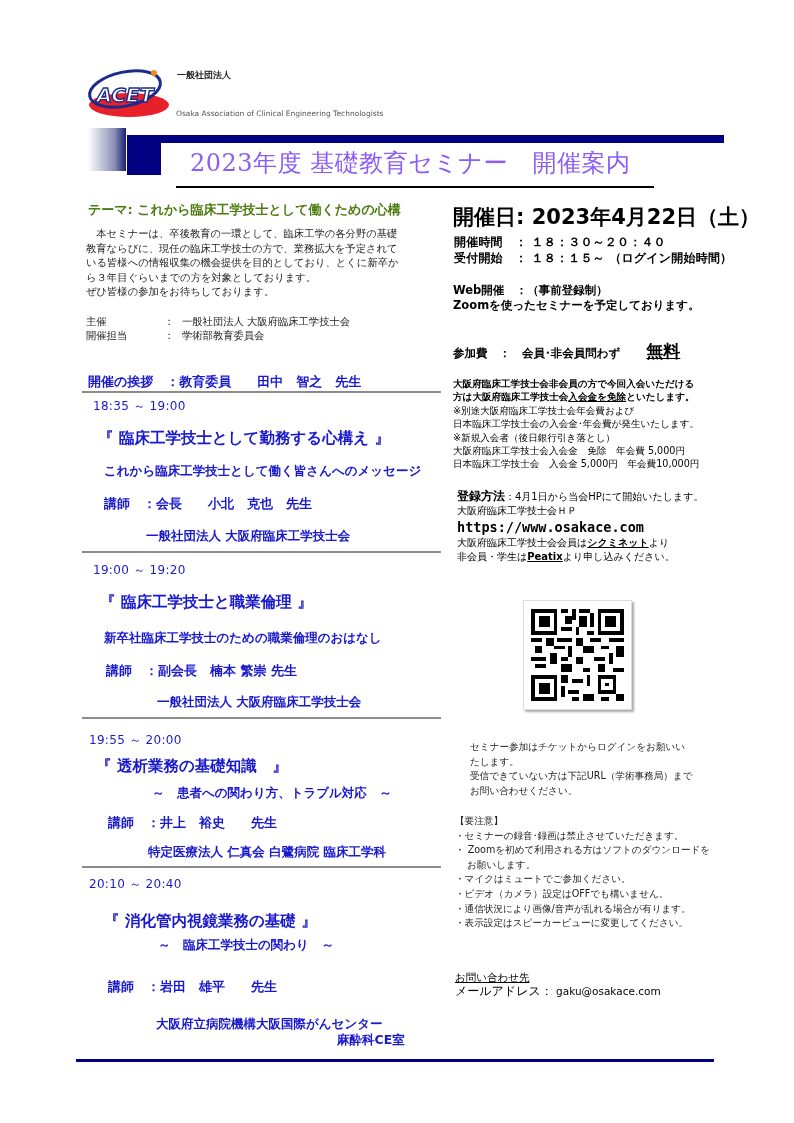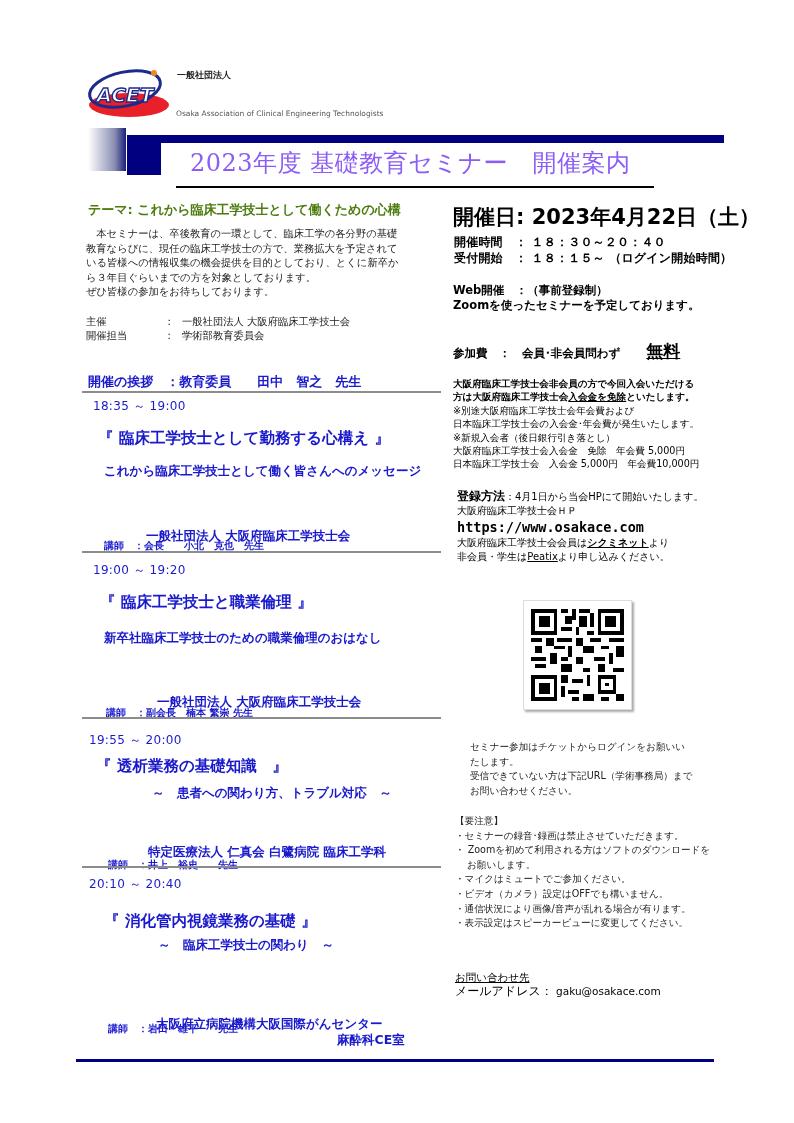--- a/index.html
+++ b/index.html
@@ -23,21 +23,21 @@
   .intro{left:86px;top:226px;width:350px;font-size:10.3px;line-height:14.6px;color:#222;}
   .intro p{margin:0;}
   .org-row{font-size:10.3px;line-height:14px;color:#222;display:flex;align-items:flex-end;}
   .org-row .k{width:78px;}
   .org-row .c{width:18px;}
   .greeting{left:88px;top:373px;font-size:13px;font-weight:bold;color:#1a1acc;white-space:nowrap;}
   .sep{left:82px;width:359px;height:2px;background:#8c8c8c;}
   .sess-time{font-size:12px;color:#1a1acc;white-space:nowrap;letter-spacing:0.3px;}
   .sess-title{font-size:15.5px;font-weight:bold;color:#1a1acc;white-space:nowrap;}
   .sess-sub{font-size:12.5px;font-weight:bold;color:#1a1acc;white-space:nowrap;}
-  .sess-lect{font-size:10px;font-weight:bold;color:#1a1acc;white-space:nowrap;margin-top:44px;}
+  .sess-lect{font-size:13px;font-weight:bold;color:#1a1acc;white-space:nowrap;}
   .sess-aff{font-size:12.5px;font-weight:bold;color:#1a1acc;white-space:nowrap;}
   
   .date{left:453px;top:203px;font-size:21px;font-weight:bold;white-space:nowrap;}
   .time-row{font-size:12px;font-weight:bold;white-space:nowrap;letter-spacing:0.2px;}
   .time-row .note{font-size:12px;margin-top:14px;}
   .web{left:453px;top:283px;font-size:11.5px;font-weight:bold;line-height:15px;white-space:nowrap;}
   .fee{left:453px;top:340px;font-size:11.5px;font-weight:bold;white-space:nowrap;}
   .fee .free{font-size:17px;text-decoration:underline;margin-left:22px;}
   .member{left:453px;top:377px;font-size:9.6px;line-height:13.4px;white-space:nowrap;}
   .member .b{font-weight:bold;}
@@ -159,21 +159,21 @@
 <div class="abs reg">
   <div>
     <span class="label">登録方法</span><span>：4月1日から当会HPにて開始いたします。</span>
   </div>
   <div>大阪府臨床工学技士会ＨＰ</div>
   <div class="url">https://www.osakace.com</div>
   <div>
     <span>大阪府臨床工学技士会会員は</span><span class="u" style="font-weight:bold">シクミネット</span><span>より</span>
   </div>
   <div>
-    <span>非会員・学生は</span><span class="u" style="font-weight:normal">Peatix</span><span>より申し込みください。</span>
+    <span>非会員・学生は</span><span class="u" style="font-weight:bold">Peatix</span><span>より申し込みください。</span>
   </div>
 </div>
 
 <div class="abs qr">
   <svg width="107" height="108" viewBox="0 0 29 29" shape-rendering="crispEdges">
     <rect width="29" height="29" fill="#fff"></rect>
     <g fill="#000">
       <rect x="2" y="2" width="7" height="7"></rect>
         <rect x="3" y="3" width="5" height="5" fill="#fff"></rect>
         <rect x="4" y="4" width="3" height="3"></rect>

